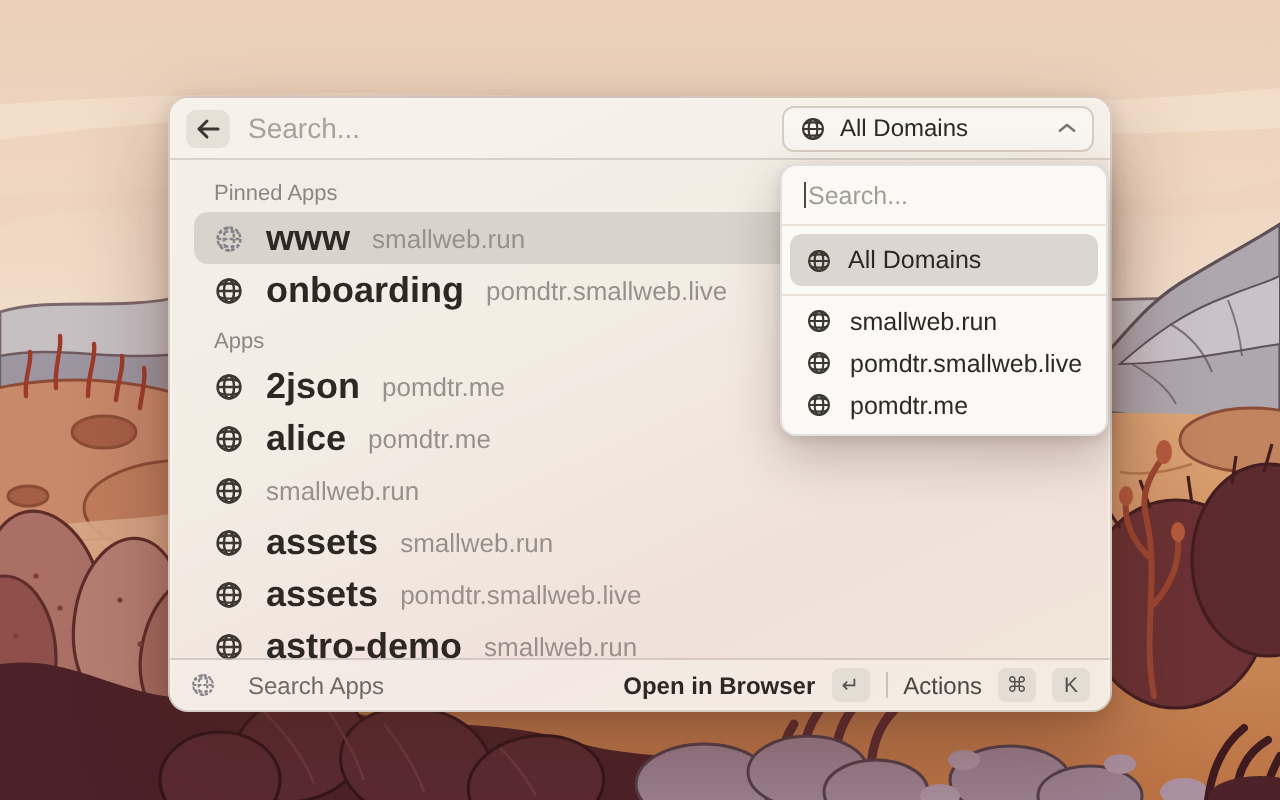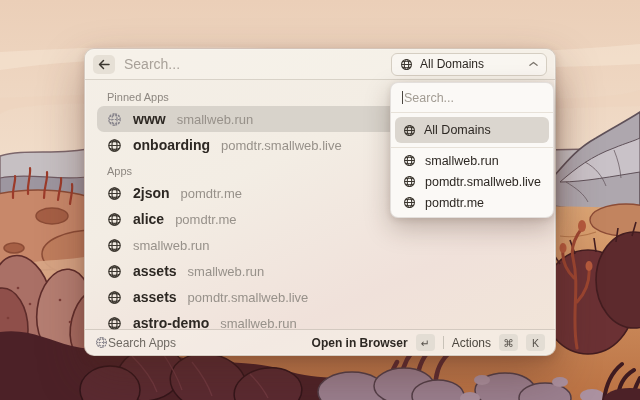--- a/index.html
+++ b/index.html
@@ -35,26 +35,26 @@
   .gi.small{width:13px;height:13px;}
   .gi.fav{color:var(--muted-icon);}
   .gi.fav *{stroke-dasharray:2 1.2;}
   .chev{width:9px;height:6px;color:#7c766d;flex:0 0 auto;}
 
   .list{position:relative;height:251px;padding:4px 12px 0;overflow:hidden;}
   .section-header{height:22px;display:flex;align-items:center;padding:4px 10px 0;
     font-size:11px;color:var(--header-text);}
   .row{height:26px;display:flex;align-items:center;gap:11px;padding:0 10px;border-radius:7px;cursor:pointer;}
   .row.selected{background:var(--row-highlight);}
-  .row .nm{font-size:14px;font-weight:700;color:var(--text-primary);white-space:nowrap;}
+  .row .nm{font-size:18px;font-weight:700;color:var(--text-primary);white-space:nowrap;}
   .row .dm{font-size:13px;color:var(--text-secondary);white-space:nowrap;}
 
   .footer{position:absolute;left:0;right:0;bottom:0;height:26px;display:flex;align-items:center;
     padding:0 10px;gap:8px;border-top:1px solid rgba(100,88,72,.22);background:rgba(246,241,233,.55);}
-  .footer .left{display:flex;align-items:center;gap:0;flex:1 1 auto;color:#6f6a63;font-size:12px;}
+  .footer .left{display:flex;align-items:center;gap:16px;flex:1 1 auto;color:#6f6a63;font-size:12px;}
   .footer .act1{font-size:12px;font-weight:700;color:var(--text-primary);padding-left:12px;}
   .footer .act2{font-size:12px;color:#4c473f;text-align:center;}
   kbd{display:inline-flex;align-items:center;justify-content:center;min-width:19px;height:17px;
     padding:0 4px;background:var(--key-bg);border-radius:4px;font:10.5px "Liberation Sans",sans-serif;
     color:var(--key-text);}
   .vdiv{width:1px;height:13px;background:#c8c2b8;}
 
   
   .dropdown{position:absolute;left:390px;top:82px;width:164px;z-index:2;
     background:var(--dropdown-bg);border-radius:8px;border:1px solid rgba(60,45,35,.12);

